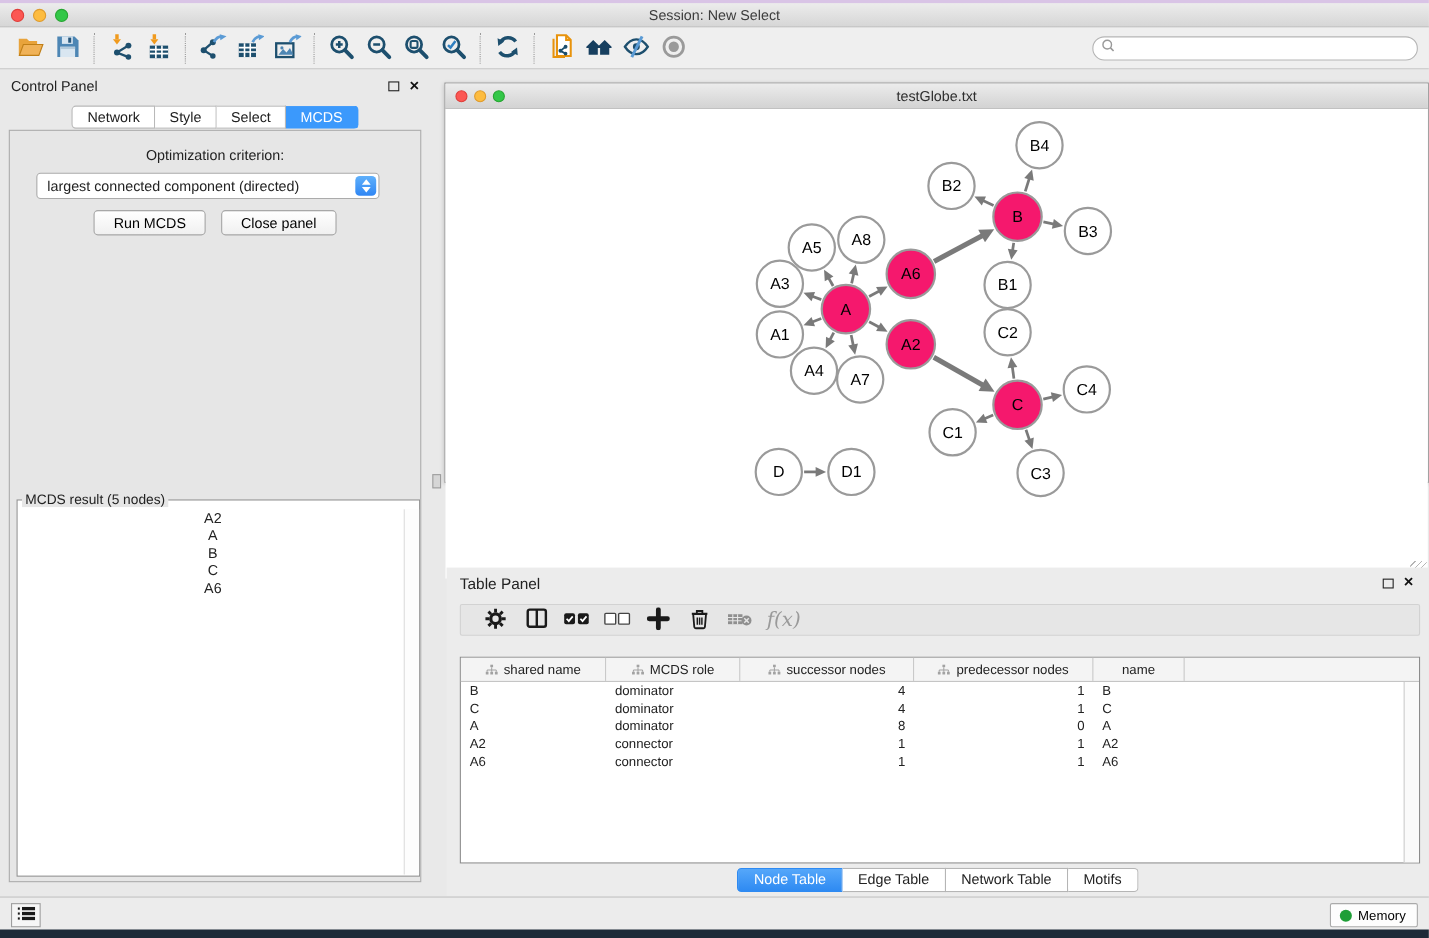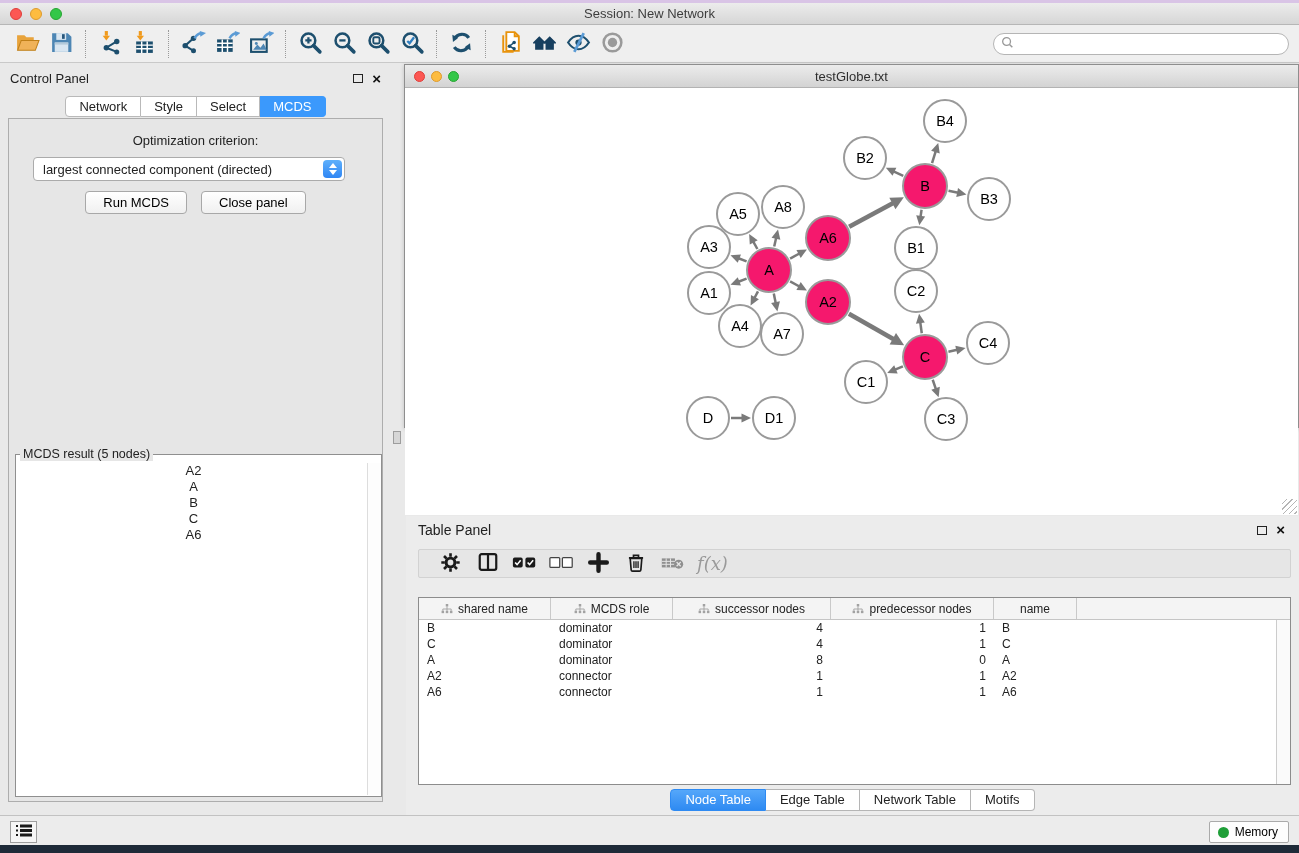--- a/index.html
+++ b/index.html
@@ -55,21 +55,21 @@
     border:1px solid #a8a8a8; border-radius:4px; cursor:pointer; font-family:"Liberation Sans",sans-serif; }
 
   .result-fieldset { position:absolute; left:6px; top:335px; width:367px; height:343px;
     border:1px solid #8f8f8f; background:#fff;text-align:center; }
   .result-legend { position:absolute; left:4px; top:-8px; background:#e6e6e6; font-size:12.5px; padding:0 3px; }
   .result-list { position:absolute; left:1px; top:8px; bottom:1px; right:15px; overflow:hidden; }
   .result-list div { font-size:13px; line-height:16px; padding-left:4px; }
   .result-scroll { position:absolute; right:0; top:8px; bottom:1px; width:14px; background:#fdfdfd; border-left:1px solid #ddd; }
 
   
-  .net-window { position:absolute; left:404px; top:64px; width:895px; height:364px;
+  .net-window { position:absolute; left:404px; top:75px; width:895px; height:364px;
     border:1px solid #8e8e8e; background:#fff; box-shadow:0 1px 4px rgba(0,0,0,.18); }
   .net-titlebar { height:23px; background:linear-gradient(#ececec,#d3d3d3); border-bottom:1px solid #b3b3b3;
     display:flex; align-items:center; position:relative; }
   .net-titlebar .lights { margin-left:9px; gap:6px; }
   .net-titlebar .light { width:11px; height:11px; }
   .net-title { position:absolute; left:0; right:0; text-align:center; font-size:13px; color:#2e2e2e; }
   .net-canvas { position:relative; width:893px; height:427px; background:#fff; overflow:hidden; }
   .net-grip { position:absolute; right:1px; bottom:1px; width:15px; height:15px;
     background:repeating-linear-gradient(135deg, transparent 0 3px, #b5b5b5 3px 4px); }
   .v-divider-handle { position:absolute; left:393px; top:431px; width:8px; height:13px; background:#d6d6d6; border:1px solid #9d9d9d; }
@@ -113,21 +113,21 @@
 </head>
 <body>
 
 <div class="top-strip"></div>
 <div class="titlebar">
   <div class="lights">
     <span class="light red"></span>
     <span class="light yellow"></span>
     <span class="light green"></span>
   </div>
-  <div class="title">Session: New Network</div>
+  <div class="title">Session: New Select</div>
 </div>
 
 <div class="toolbar">
   <button class="tbtn">
       <span><svg viewBox="0 0 24 24">
           <path d="M2 5h7l2 2h7v3H6L3 19H2z" fill="#e8a33b"></path>
           <path d="M6 10h17l-3.5 9.5H2.5z" fill="#f0b258" stroke="#c07f17" stroke-width="1"></path>
         </svg></span>
     </button>
   <button class="tbtn">

